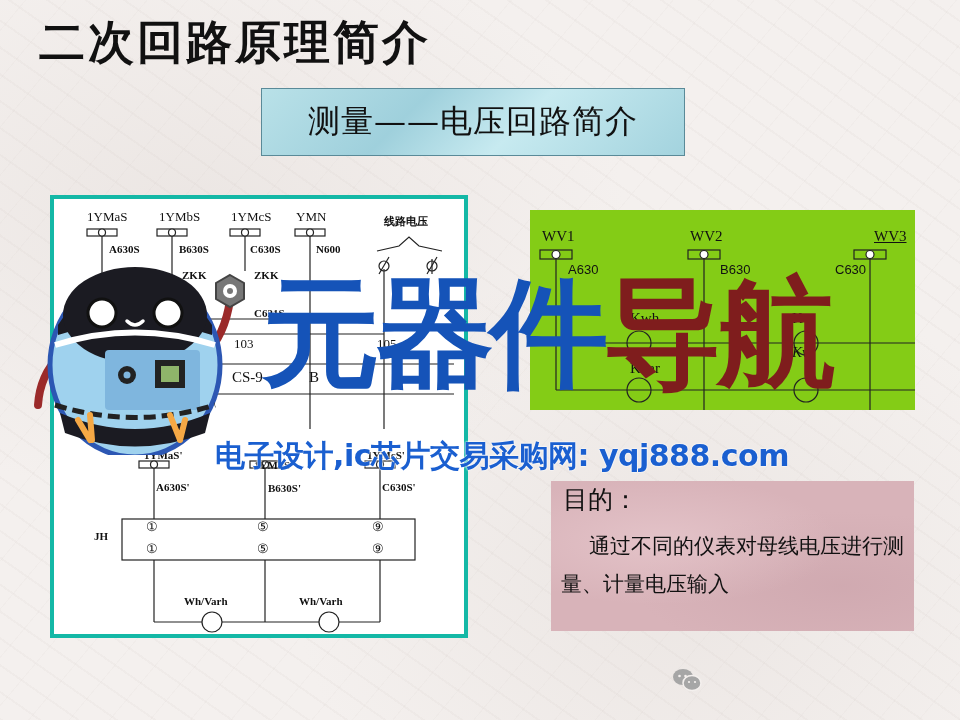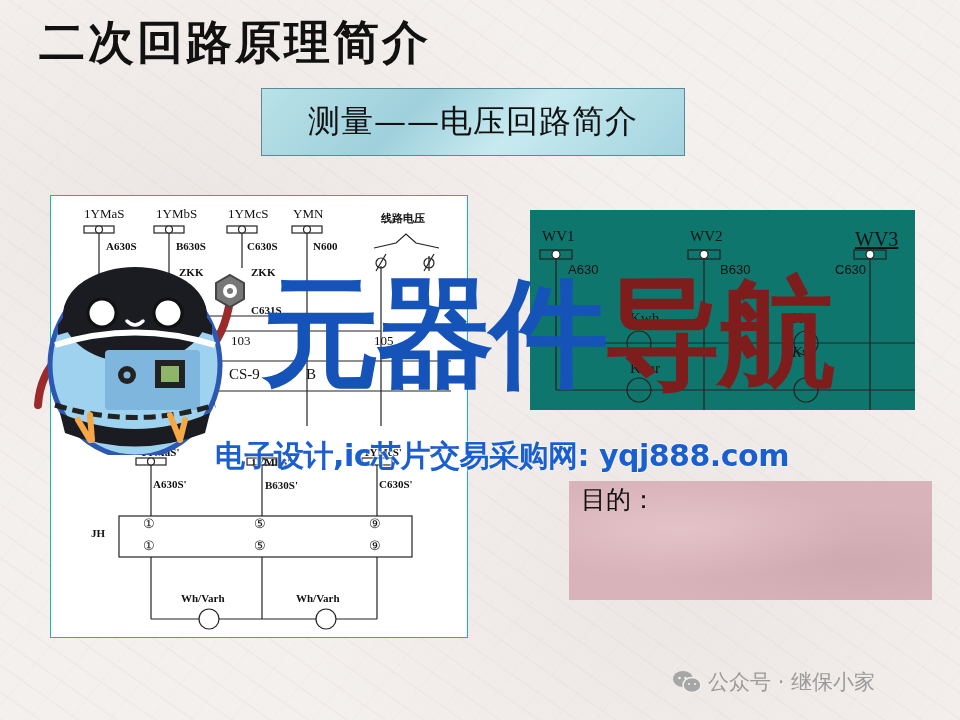--- a/index.html
+++ b/index.html
@@ -28,36 +28,36 @@
     display: flex; align-items: center; justify-content: center;
   }
   .subtitle-box span {
     font-size: 32px; color: #111; letter-spacing: 1px;
     font-family: "DejaVu Serif", serif;
   }
 
   
   .schem-left {
     position: absolute; left: 50px; top: 195px; width: 418px; height: 443px;
-    background: #fff; border: 1px solid #14b8a6; text-align: center;
+    background: #fff; border: 4px solid #14b8a6; text-align: center;
   }
   .schem-right {
     position: absolute; left: 530px; top: 210px; width: 385px; height: 200px;
-    background: #0f766e;
+    background: #84cc16;
   }
   .schem svg { position: absolute; left: 0; top: 0; }
   .lbl {
     position: absolute; font-family: "Liberation Serif", serif;
     font-size: 13px; color: #111; white-space: nowrap;
   }
   .lbl.small { font-size: 11px; font-weight: bold; }
 
   
   .purpose-box {
-    position: absolute; left: 569px; top: 481px; width: 363px; height: 119px;
+    position: absolute; left: 551px; top: 481px; width: 363px; height: 150px;
     background: #d8b3b9;
     background-image:
       radial-gradient(ellipse at 30% 40%, rgba(235,205,210,0.6) 0, transparent 50%),
       radial-gradient(ellipse at 80% 70%, rgba(200,160,168,0.5) 0, transparent 50%);
   }
   .purpose-title {
     position: absolute; left: 12px; top: 2px; font-size: 25px; color: #111;
     font-family: "DejaVu Serif", serif;
   }
   .purpose-text {
@@ -198,32 +198,33 @@
       <line x1="26" y1="180" x2="385" y2="180"></line>
       <circle cx="26" cy="133" r="2.5" fill="#222"></circle>
       <circle cx="109" cy="133" r="12"></circle>
         <circle cx="109" cy="180" r="12"></circle>
       <circle cx="276" cy="133" r="12"></circle>
         <circle cx="276" cy="180" r="12"></circle>
     </g>
   </svg>
   <span class="lbl" style="left:12px;top:18px;font-size:15px;">WV1</span>
   <span class="lbl" style="left:160px;top:18px;font-size:15px;">WV2</span>
-  <span class="lbl" style="left:325px;top:18px;font-size:20px;text-decoration:underline;">WV3</span>
+  <span class="lbl" style="left:344px;top:18px;font-size:15px;text-decoration:underline;">WV3</span>
   <span class="lbl" style="left:38px;top:52px;font-family:'Liberation Sans',sans-serif;">A630</span>
   <span class="lbl" style="left:190px;top:52px;font-family:'Liberation Sans',sans-serif;">B630</span>
   <span class="lbl" style="left:305px;top:52px;font-family:'Liberation Sans',sans-serif;">C630</span>
   <span class="lbl" style="left:100px;top:100px;font-size:15px;">Kwh</span>
   <span class="lbl" style="left:100px;top:150px;font-size:15px;">Kvar</span>
   <span class="lbl" style="left:262px;top:100px;font-size:15px;">Kw</span>
   <span class="lbl" style="left:262px;top:134px;font-size:15px;font-style:italic;">Kv</span>
 </div>
 
 <div class="purpose-box">
   <div class="purpose-title">目的：</div>
+  <div class="purpose-text">通过不同的仪表对母线电压进行测量、计量电压输入</div>
 </div>
 
 <svg class="mascot" viewBox="0 0 230 200">
 
   <path d="M175 100 Q195 80 200 45" stroke="#9b2a2a" stroke-width="8" fill="none" stroke-linecap="round"></path>
   <polygon points="200,20 214,28 214,44 200,52 186,44 186,28" fill="#777" stroke="#444" stroke-width="2"></polygon>
   <circle cx="200" cy="36" r="7" fill="#fff"></circle>
     <circle cx="200" cy="36" r="3" fill="#777"></circle>
 
   <path d="M30 100 Q10 120 8 150" stroke="#9b2a2a" stroke-width="8" fill="none" stroke-linecap="round"></path>
@@ -252,14 +253,13 @@
 
 <div class="footer">
   <svg width="30" height="24" viewBox="0 0 30 24">
     <ellipse cx="11" cy="9" rx="10" ry="8" fill="#a6a6a6"></ellipse>
     <ellipse cx="20" cy="15" rx="9" ry="7.5" fill="#a6a6a6" stroke="#f4f0ee" stroke-width="1.5"></ellipse>
     <circle cx="7.5" cy="8" r="1.3" fill="#f4f0ee"></circle>
       <circle cx="13.5" cy="8" r="1.3" fill="#f4f0ee"></circle>
     <circle cx="17" cy="14" r="1.1" fill="#f4f0ee"></circle>
       <circle cx="23" cy="14" r="1.1" fill="#f4f0ee"></circle>
   </svg>
-  <span>公众号 · 继保小家</span>
 </div>
 
 </body></html>

